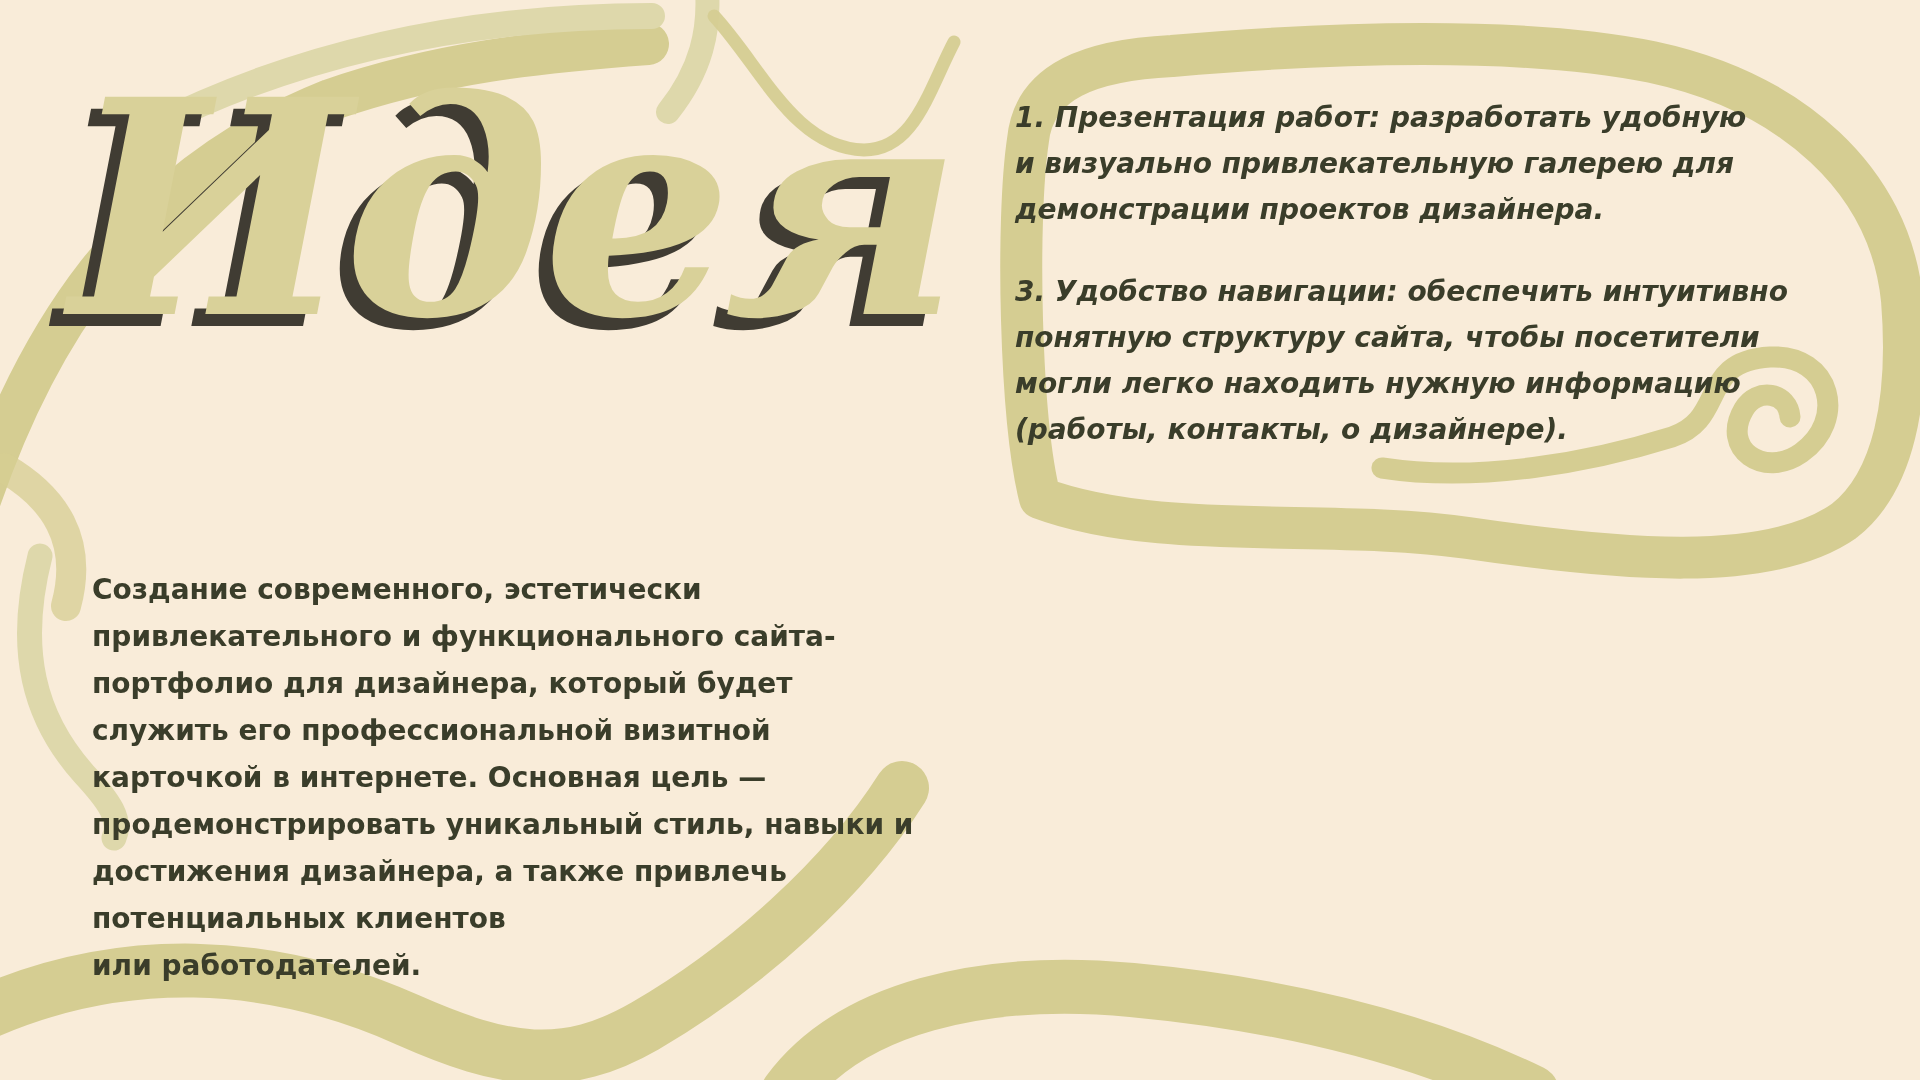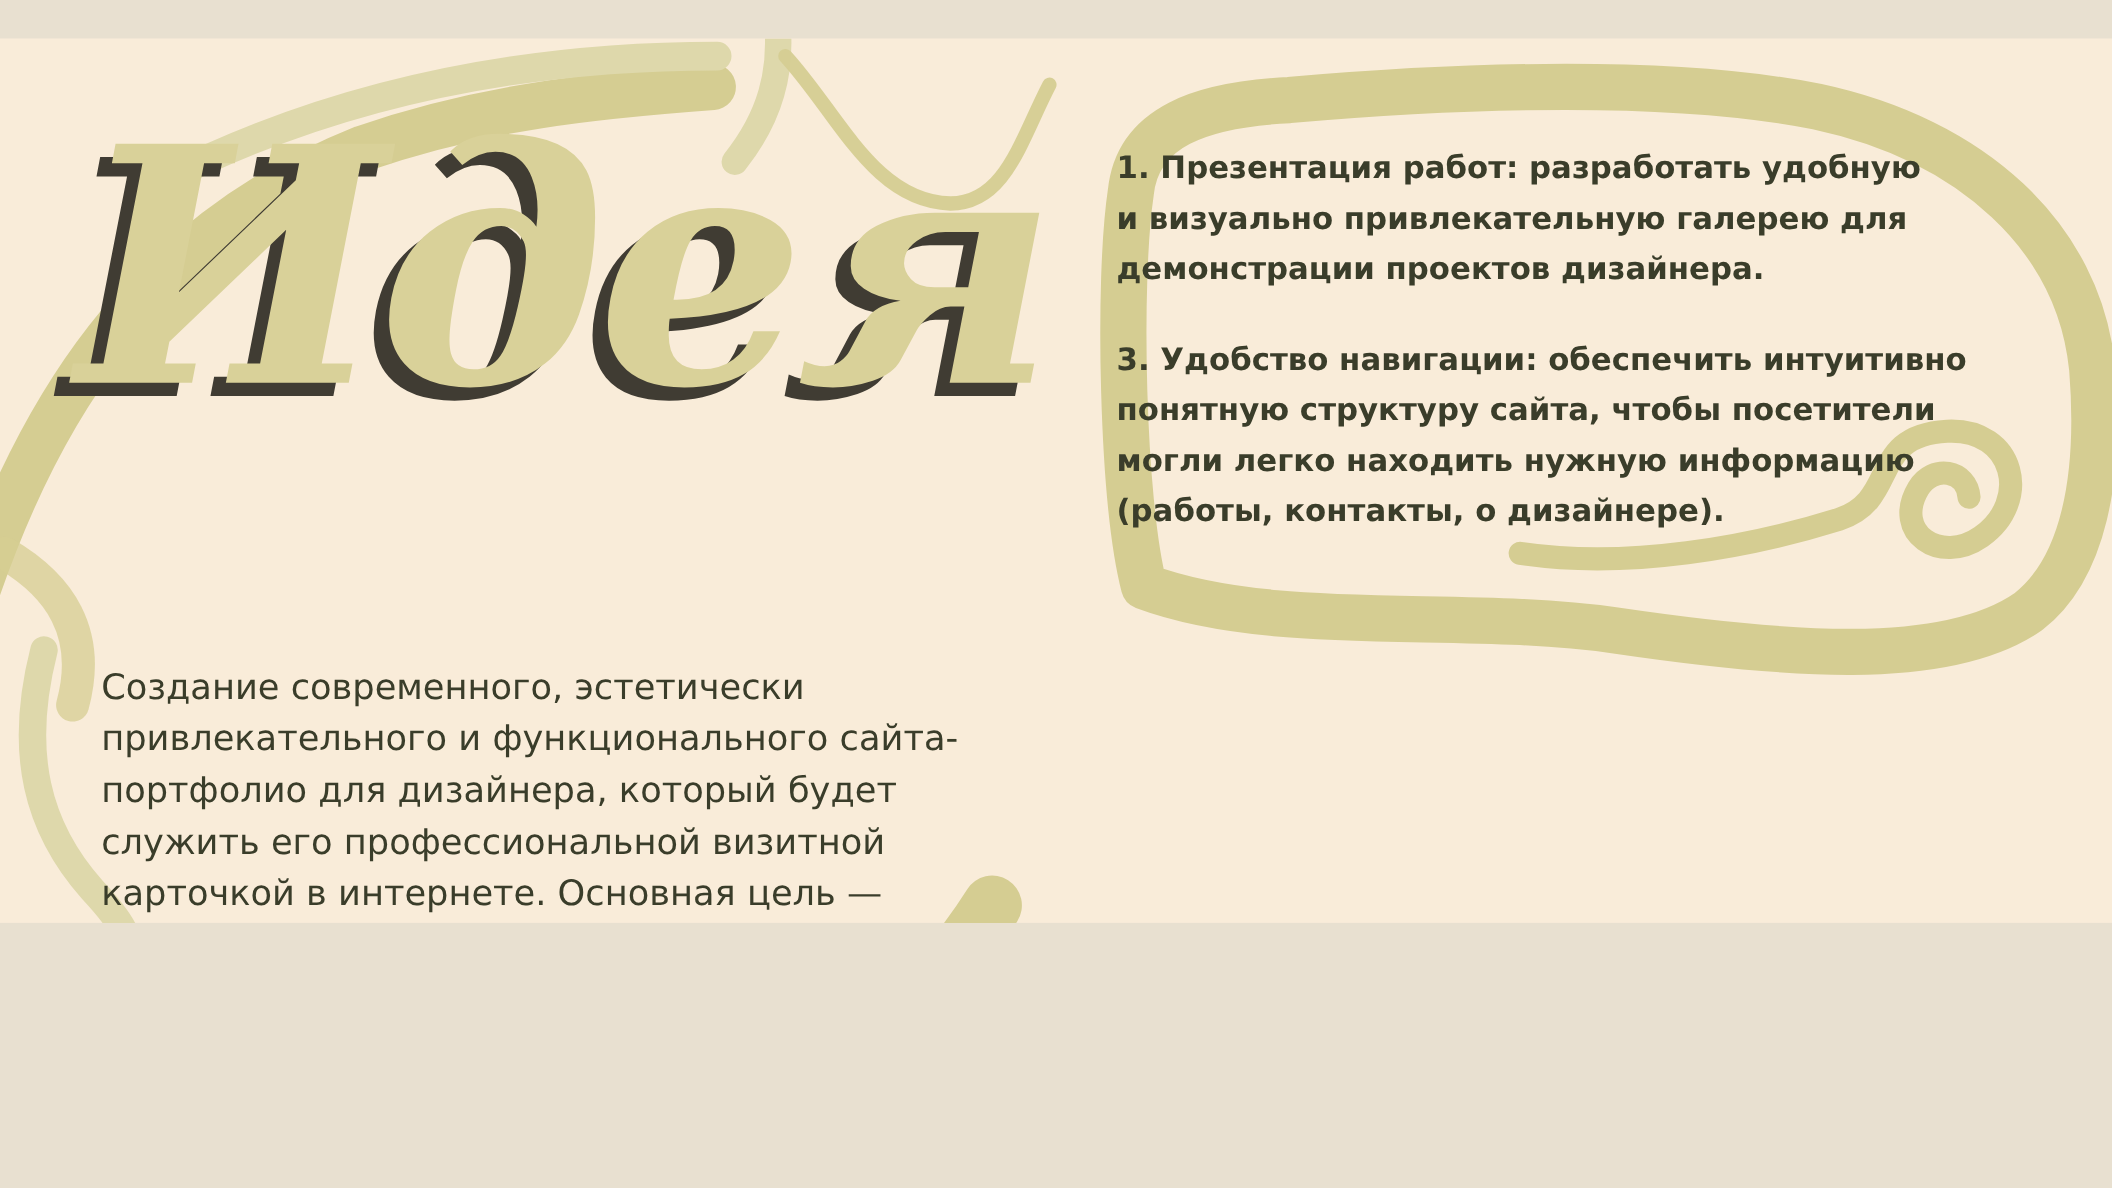--- a/index.html
+++ b/index.html
@@ -8,26 +8,25 @@
     --accent_light: #ded8ab;
     --text: #3a3d2a;
     --title_fill: #d9d199;
     --title_shadow: #403c33;
   }
   * { margin: 0; padding: 0; box-sizing: border-box; }
   html, body { background: #e8e0d0; }
   .canvas {
     position: relative;
     width: 1920px;
-    height: 804px;
+    height: 1080px;
     background: var(--bg);
     overflow: hidden;
     font-family: "DejaVu Sans", sans-serif;
     color: var(--text);
-    margin-top: 35px;
   }
   .decor {
     position: absolute;
     left: 0; top: 0;
     width: 1920px; height: 1080px;
   }
   .title {
     position: absolute;
     left: 70px;
     top: 60px;
@@ -39,22 +38,22 @@
     letter-spacing: -8px;
     color: var(--title_fill);
     text-shadow: -14px 12px 0 var(--title_shadow);
     white-space: nowrap;
   }
   .intro {
     position: absolute;
     left: 92px;
     top: 566px;
     width: 900px;
-    font-size: 32px;
-    font-weight: normal;
+    font-size: 28px;
+    font-weight: bold;
     line-height: 47px;
     white-space: pre-line;
   }
   .tasks {
     position: absolute;
     left: 1015px;
     top: 95px;
     width: 880px;
   }
   .tasks h2 {
@@ -62,20 +61,21 @@
     font-weight: bold;
     letter-spacing: 0.5px;
     margin: 0 0 30px 0;
   }
   .task-item {
     font-size: 28px;
     font-weight: bold;
     line-height: 46px;
     white-space: pre-line;
     margin: 0 0 36px 0;
+    font-style: italic;
   }
 </style>
 </head>
 <body>
 
 <div class="canvas">
 
   <svg class="decor" width="1920" height="1080" viewBox="0 0 1920 1080" fill="none" xmlns="http://www.w3.org/2000/svg">
     <path d="M -30 530 C 30 340 130 180 330 100 C 440 62 540 52 648 44" fill="none" stroke="var(--accent)" stroke-width="42" stroke-linecap="round"></path>
     <path d="M 150 128 C 300 52 470 16 652 16" fill="none" stroke="var(--accent_light)" stroke-width="26" stroke-linecap="round"></path>

